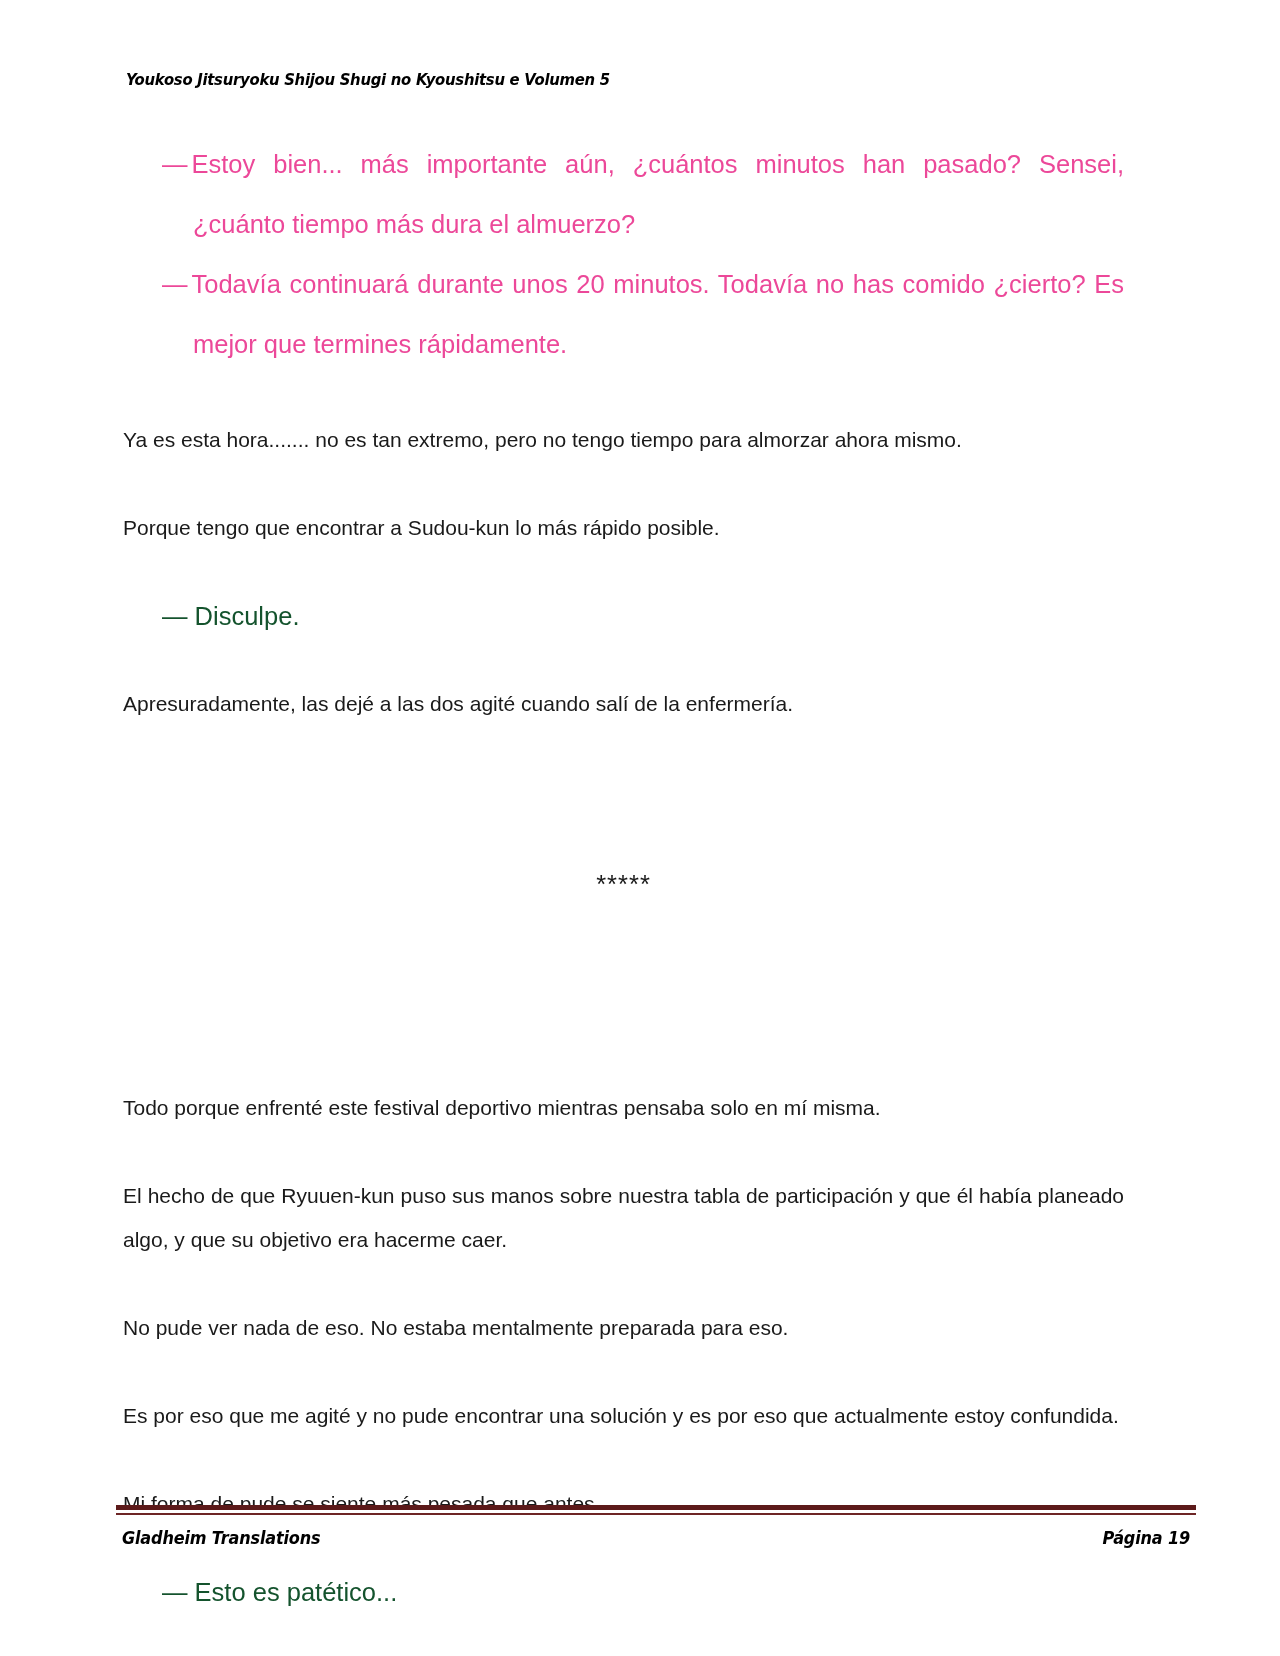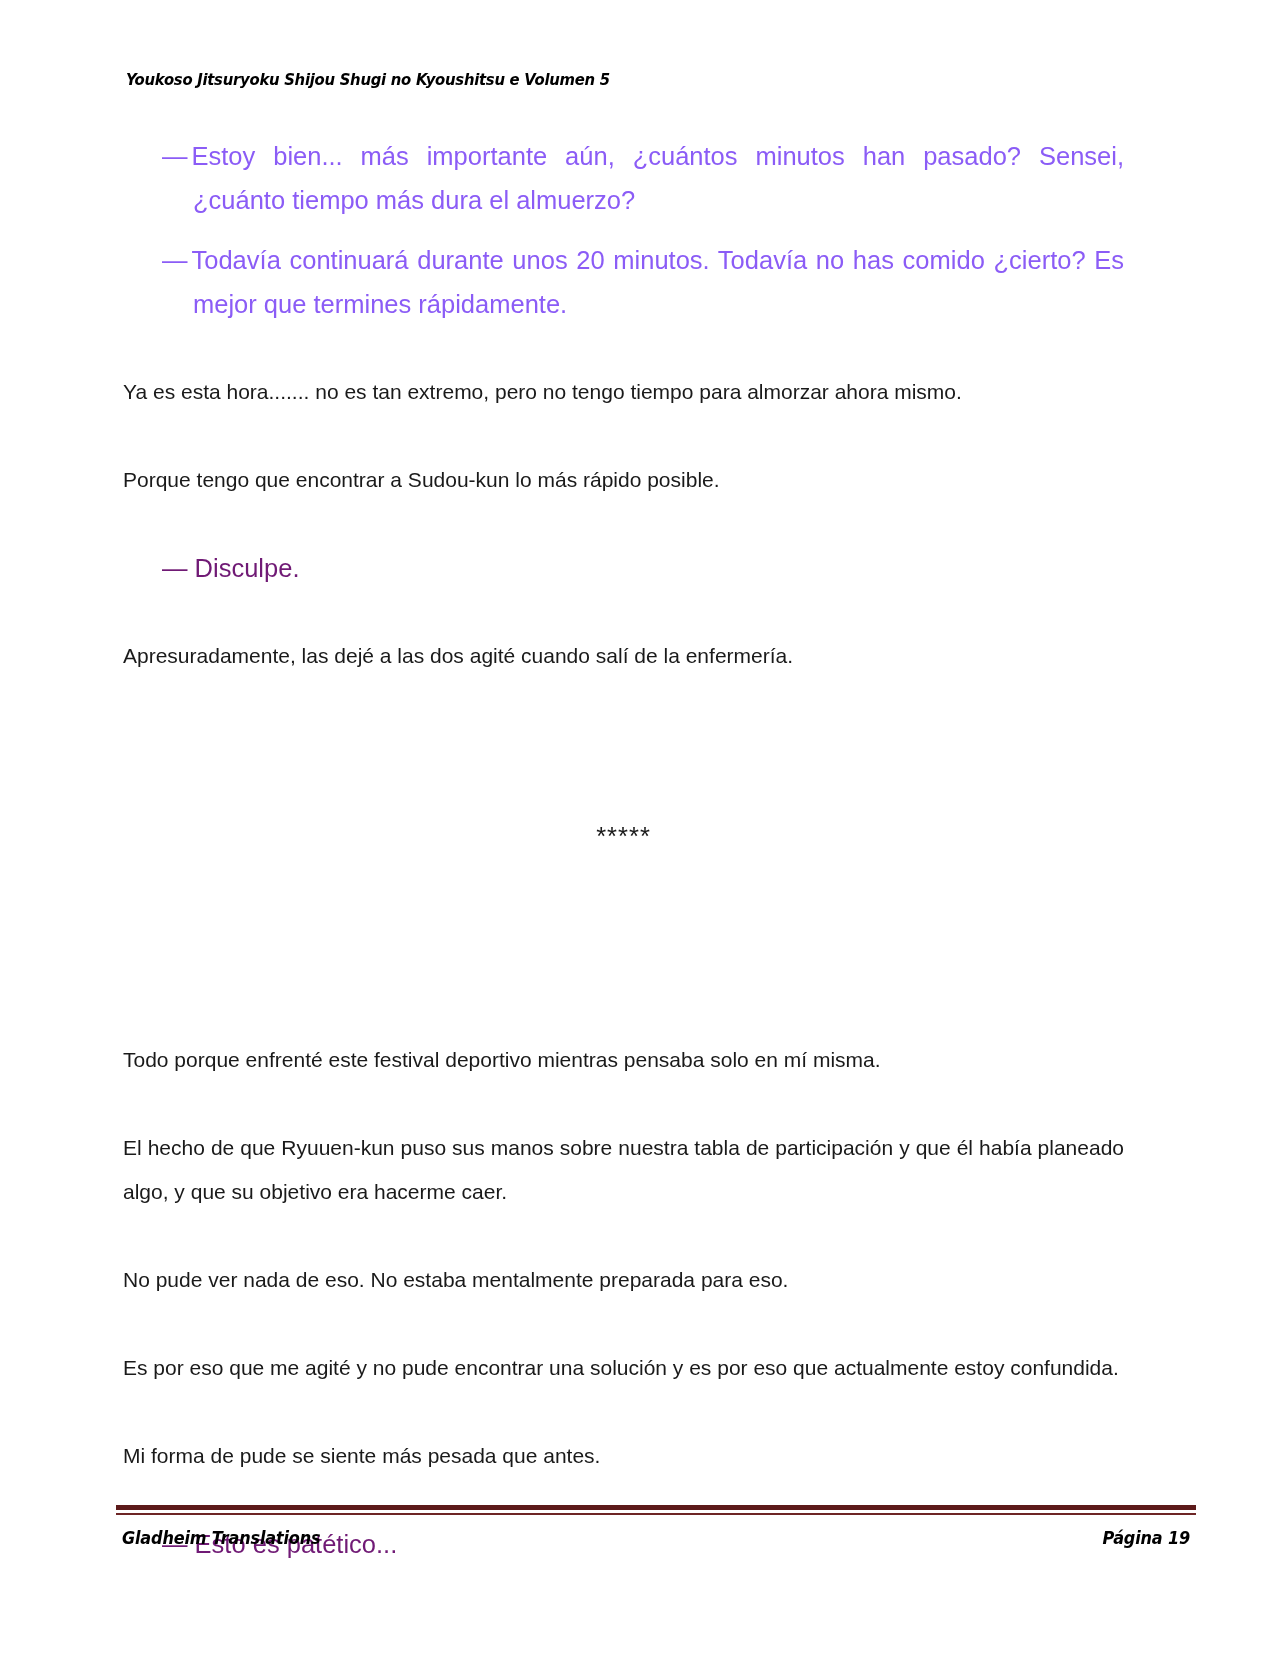--- a/index.html
+++ b/index.html
@@ -59,36 +59,36 @@
   }
 
   
   .dialogue {
     margin: 0;
     padding: 0;
     list-style: none;
   }
   .dialogue li {
     font-size: 25.5px;
-    line-height: 44px;
+    line-height: 60px;
     text-align: justify;
     text-justify: inter-word;
     padding-left: 70px;
     text-indent: -31px;
-    color: #8b5cf6;
+    color: #ec4899;
   }
   .dialogue li .dash { letter-spacing: 4px; }
 
-  .dialogue li + li { margin-top: 16px; }
+  .dialogue li + li { margin-top: 0px; }
 
   .single-dialogue {
     font-size: 25.5px;
     line-height: 44px;
     padding-left: 39px;
-    color: #701a75;
+    color: #14532d;
     margin: 0;
   }
 
   
   .scene-break {
     text-align: center;
     font-size: 25.5px;
     line-height: 44px;
     letter-spacing: 1px;
     color: #1a1a1a;

